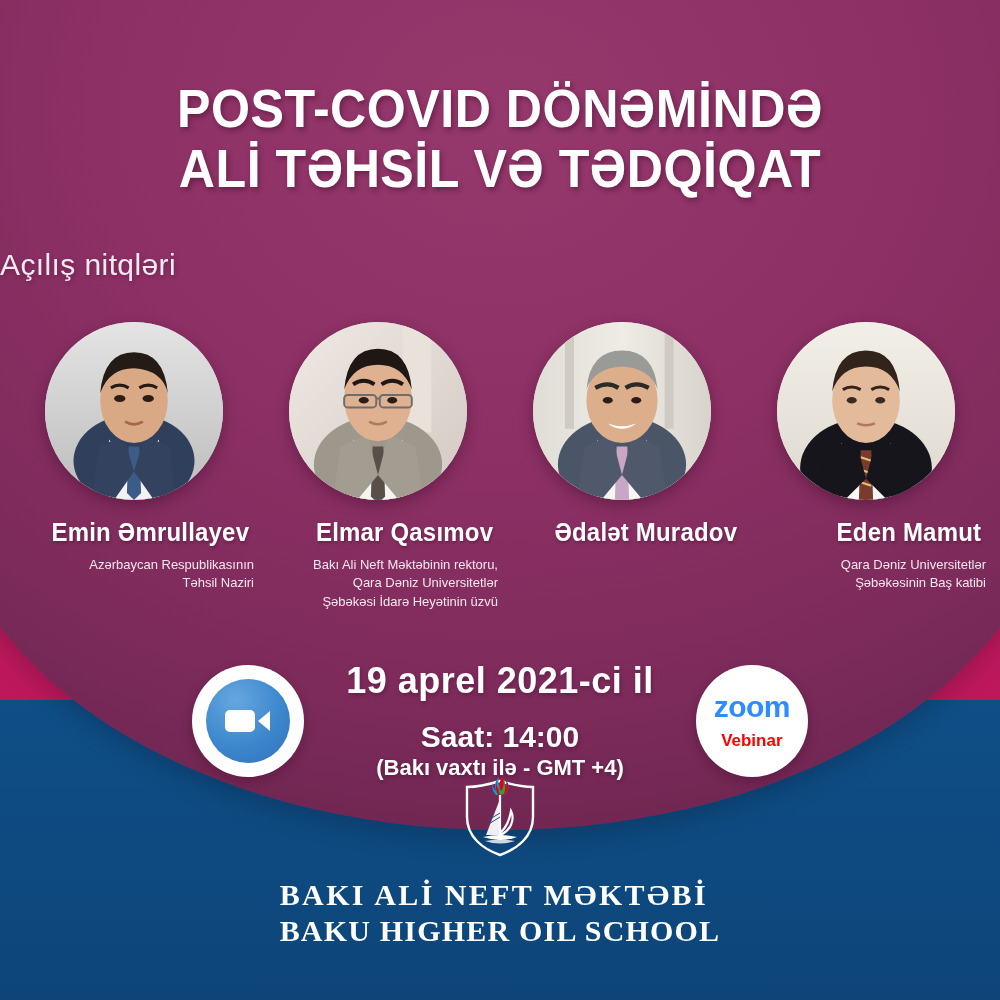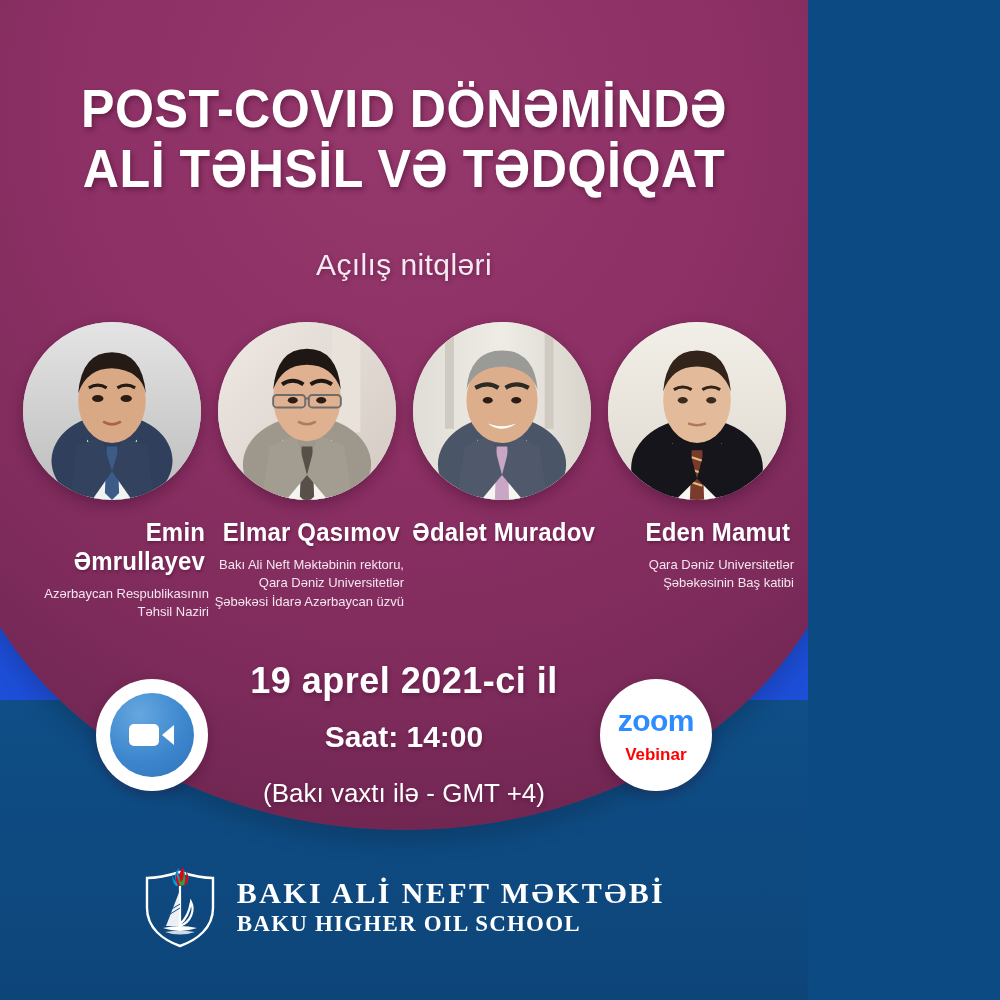--- a/index.html
+++ b/index.html
@@ -5,23 +5,23 @@
   * { margin:0; padding:0; box-sizing:border-box; }
   html,body { width:1000px; height:1000px; }
   body {
     font-family:"Liberation Sans", sans-serif;
     background:#0b4a82;
     overflow:hidden;
     position:relative;
   }
   #poster {
     position:absolute; inset:0;
-    width:808px; height:1000px;
+    width:1000px; height:1000px;
     overflow:hidden;
-    background:#1d4ed8;
+    background:#be185d;
   }
   
   .purple-bg {
     position:absolute;
     left:-6%; top:-40%;
     width:112%; height:1230px;
     border-bottom-left-radius:50% 30%;
     border-bottom-right-radius:50% 30%;
     background:
       radial-gradient(ellipse 80% 60% at 50% 42%, #95386c 0%, #8d3065 45%, #7d2b5b 80%, #6f2651 100%);
@@ -39,21 +39,21 @@
   .title-line {
     color:#ffffff;
     font-weight:bold;
     font-size:54px;
     line-height:1.12;
     letter-spacing:0.5px;
     text-shadow:2px 3px 5px rgba(60,10,40,0.45);
     transform:scaleX(0.93);
   }
   .subtitle {
-    position:absolute; left:0; right:0; top:248px; text-align:center;
+    position:absolute; left:0; right:0; top:248px; text-align:left;
     color:#f6e9f1; font-size:30px; letter-spacing:0.4px;
     text-shadow:1px 2px 4px rgba(60,10,40,0.35);
   }
 
   
   .speakers {
     position:absolute; left:14px; right:14px; top:322px;
     display:flex; justify-content:space-between; align-items:flex-start;
   }
   .speaker { width:240px; text-align:right; }
@@ -94,45 +94,46 @@
   .cam-inner {
     width:84px; height:84px; border-radius:50%;
     background:radial-gradient(circle at 35% 25%, #65a7df 0%, #3d87ce 55%, #2f72b8 100%);
     display:flex; align-items:center; justify-content:center;
   }
   .datebox { text-align:center; margin:0 42px; }
   .d1 { color:#ffffff; font-size:36px; font-weight:bold; letter-spacing:0.5px;
         text-shadow:1px 2px 4px rgba(60,10,40,0.4); }
   .d2 { color:#ffffff; font-size:30px; font-weight:bold; margin-top:18px;
         text-shadow:1px 2px 4px rgba(60,10,40,0.4); }
-  .d3 { color:#ffffff; font-size:26px; font-weight:normal; margin-top:24px;
+  .d3 { color:#ffffff; font-size:22px; font-weight:bold; margin-top:1px;
         text-shadow:1px 2px 4px rgba(60,10,40,0.4); }
   .zoom-badge {
     width:112px; height:112px; border-radius:50%;
     background:#ffffff;
     display:flex; flex-direction:column; align-items:center; justify-content:center;
     box-shadow:0 4px 12px rgba(50,8,33,0.3);
     flex:0 0 auto;
   }
   .zoom-word {
     color:#2d8cff; font-size:30px; font-weight:bold; letter-spacing:-0.5px;
     line-height:1;
   }
   .zoom-sub { color:#ff0000; font-size:17px; font-weight:bold; margin-top:10px; line-height:1; }
 
   
   .footer {
     position:absolute; left:0; right:0; bottom:52px;
     display:flex; align-items:center; justify-content:center; gap:20px;
     z-index:4;
+    flex-direction:column;
   }
   .shield { width:74px; height:84px; flex:0 0 auto; }
   .ftxt { color:#ffffff; }
   .ft1 { font-family:"Liberation Serif", serif; font-weight:bold; font-size:30px; letter-spacing:2.4px; line-height:1.18; }
-  .ft2 { font-family:"Liberation Serif", serif; font-weight:bold; font-size:23px; letter-spacing:1.2px; line-height:1.18; }
+  .ft2 { font-family:"Liberation Serif", serif; font-weight:bold; font-size:30px; letter-spacing:1.2px; line-height:1.18; }
 </style>
 </head>
 <body>
 
 <div id="poster">
 
   <div class="navy-bg"></div>
   <div class="purple-bg"></div>
 
   <div class="content">
@@ -199,21 +200,21 @@
             <ellipse cx="42" cy="44" rx="2.8" ry="1.8" fill="#2b1c16"></ellipse>
             <ellipse cx="58" cy="44" rx="2.8" ry="1.8" fill="#2b1c16"></ellipse>
             <path d="M36 35 Q42 31 48 35" stroke="#1e1714" stroke-width="2.2" fill="none"></path>
             <path d="M52 35 Q58 31 64 35" stroke="#1e1714" stroke-width="2.2" fill="none"></path>
             <path d="M45 56 Q50 59 55 56" stroke="#b07a5c" stroke-width="1.4" fill="none"></path>
           </svg>
         </div>
         <div class="sp-name">Elmar Qasımov</div>
         <div class="sp-role">Bakı Ali Neft Məktəbinin rektoru,
 Qara Dəniz Universitetlər
-Şəbəkəsi İdarə Azərbaycan üzvü</div>
+Şəbəkəsi İdarə Heyətinin üzvü</div>
       </div>
 
       <div class="speaker">
         <div class="avatar">
           <svg viewBox="0 0 100 100" preserveAspectRatio="xMidYMid slice">
             <defs>
                 <linearGradient id="bg3" x1="0" y1="0" x2="1" y2="0">
               <stop offset="0" stop-color="#e0ddd6"></stop>
                   <stop offset="0.5" stop-color="#efece6"></stop>
                   <stop offset="1" stop-color="#d8d4cc"></stop>

